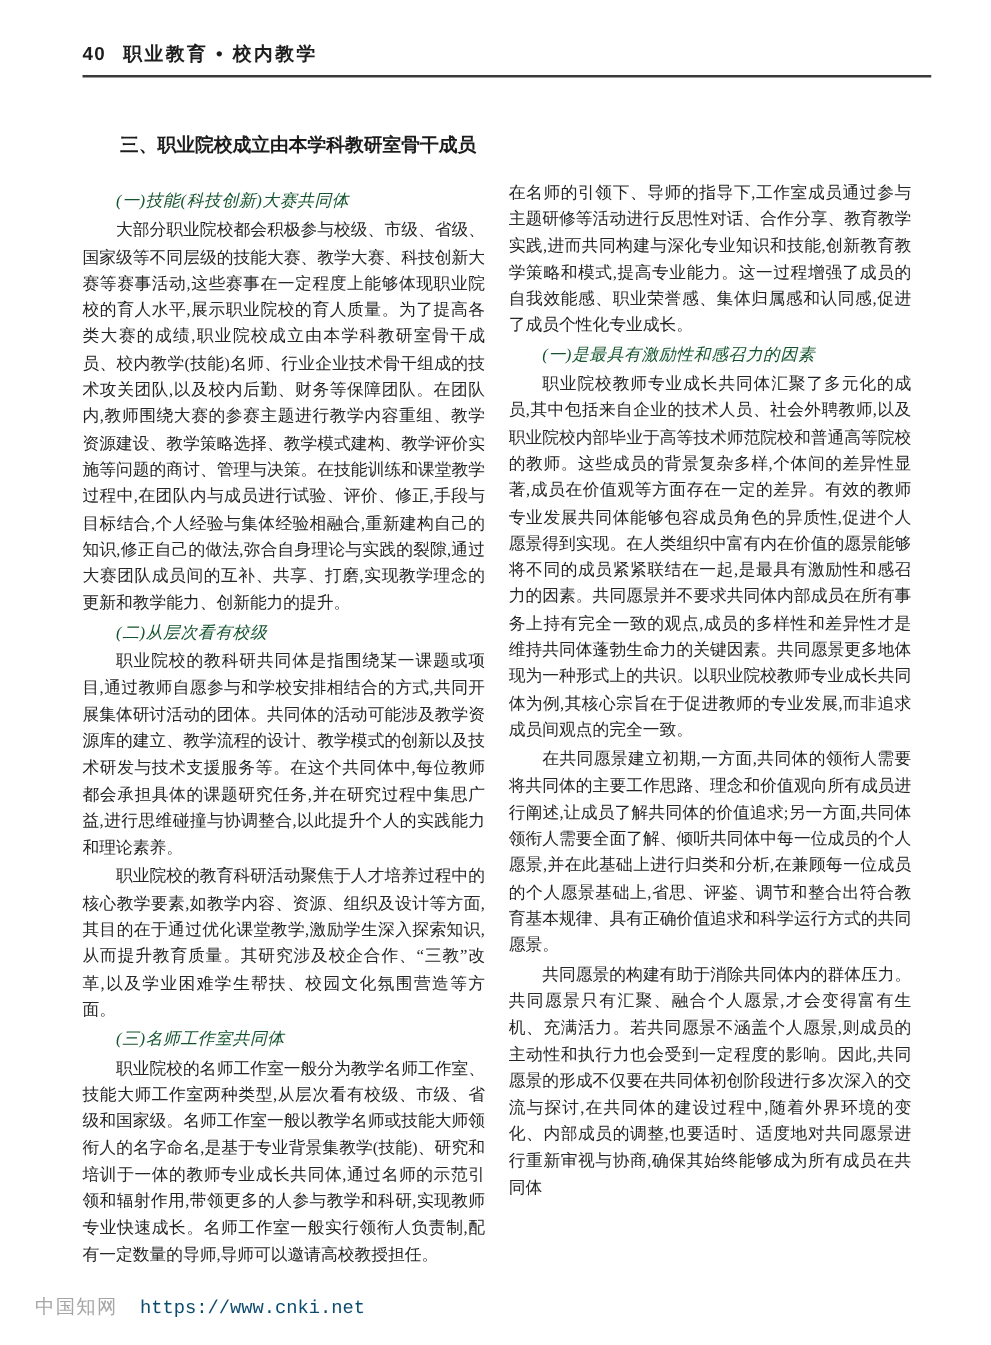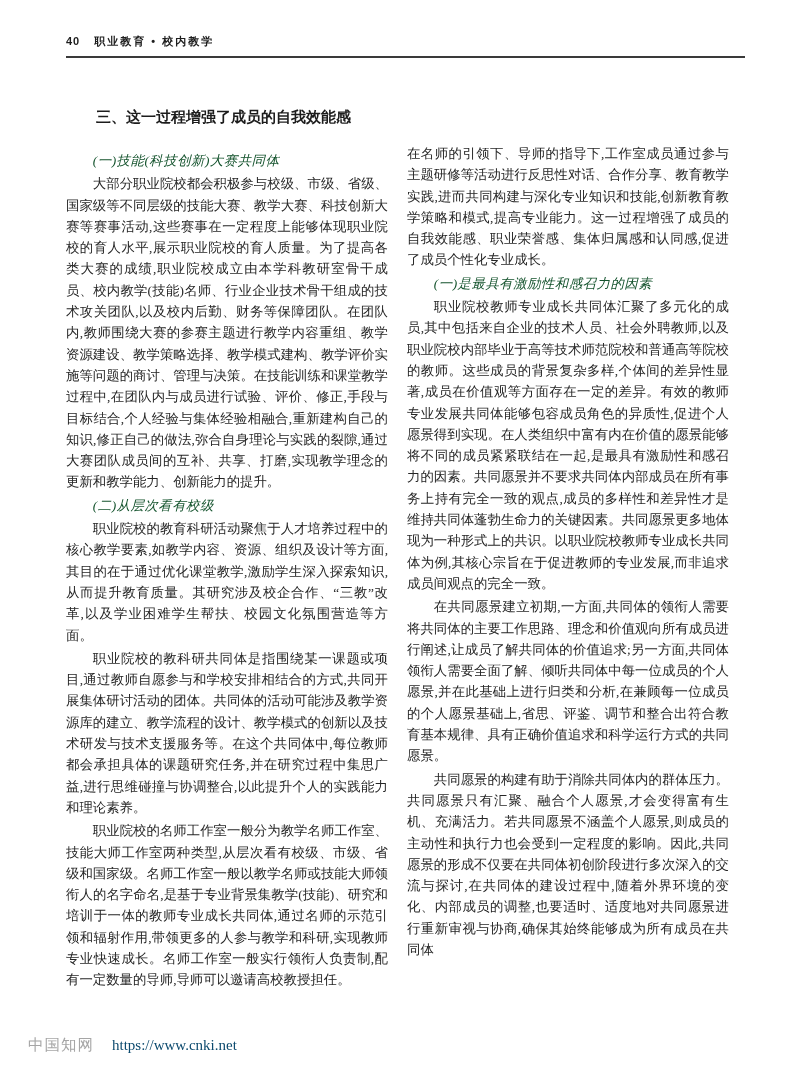--- a/index.html
+++ b/index.html
@@ -18,21 +18,21 @@
   .header {
     position: absolute;
     top: 34px; left: 66px; right: 48px;
     display: flex;
     align-items: baseline;
     gap: 14px;
     padding-bottom: 7px;
     border-bottom: 2px solid #3a3a3a;
     font-family: "Liberation Sans", "DejaVu Sans", sans-serif;
     font-weight: bold;
-    font-size: 11px;
+    font-size: 15px;
     color: #1e1e1e;
   }
   .header .pageno { letter-spacing: 1px; }
   .header .jtitle { letter-spacing: 2px; }
   
   .columns {
     position: absolute;
     top: 103px; left: 66px;
     width: 663px;
     display: flex;
@@ -69,44 +69,45 @@
     color: #14532d;
   }
   
   .watermark {
     position: absolute;
     left: 28px;
     top: 1035px;
     display: flex;
     align-items: baseline;
     gap: 18px;
-    font-family: Liberation Serif, serif;
+    font-family: Liberation Mono, monospace;
   }
   .watermark .brand { font-size: 15.5px; color: #a6a6a6; letter-spacing: 1px; }
   .watermark .url { font-size: 15px; color: #0c4a6e; }
 </style>
 </head>
 <body>
 
 <div class="page">
 
   <div class="header">
     <span class="pageno">40</span>
     <span class="jtitle">职业教育 • 校内教学</span>
   </div>
 
   <div class="columns">
 
     <div class="col col-left">
-      <h3 class="sec-title">三、这一过程增强了成员的自我效能感</h3>
+      <h3 class="sec-title">三、职业院校成立由本学科教研室骨干成员</h3>
       <p class="subhead">(一)技能(科技创新)大赛共同体</p>
       <p>大部分职业院校都会积极参与校级、市级、省级、国家级等不同层级的技能大赛、教学大赛、科技创新大赛等赛事活动,这些赛事在一定程度上能够体现职业院校的育人水平,展示职业院校的育人质量。为了提高各类大赛的成绩,职业院校成立由本学科教研室骨干成员、校内教学(技能)名师、行业企业技术骨干组成的技术攻关团队,以及校内后勤、财务等保障团队。在团队内,教师围绕大赛的参赛主题进行教学内容重组、教学资源建设、教学策略选择、教学模式建构、教学评价实施等问题的商讨、管理与决策。在技能训练和课堂教学过程中,在团队内与成员进行试验、评价、修正,手段与目标结合,个人经验与集体经验相融合,重新建构自己的知识,修正自己的做法,弥合自身理论与实践的裂隙,通过大赛团队成员间的互补、共享、打磨,实现教学理念的更新和教学能力、创新能力的提升。</p>
       <p class="subhead">(二)从层次看有校级</p>
+      <p>职业院校的教科研共同体是指围绕某一课题或项目,通过教师自愿参与和学校安排相结合的方式,共同开展集体研讨活动的团体。共同体的活动可能涉及教学资源库的建立、教学流程的设计、教学模式的创新以及技术研发与技术支援服务等。在这个共同体中,每位教师都会承担具体的课题研究任务,并在研究过程中集思广益,进行思维碰撞与协调整合,以此提升个人的实践能力和理论素养。</p>
       <p>职业院校的教育科研活动聚焦于人才培养过程中的核心教学要素,如教学内容、资源、组织及设计等方面,其目的在于通过优化课堂教学,激励学生深入探索知识,从而提升教育质量。其研究涉及校企合作、“三教”改革,以及学业困难学生帮扶、校园文化氛围营造等方面。</p>
-      <p>职业院校的教科研共同体是指围绕某一课题或项目,通过教师自愿参与和学校安排相结合的方式,共同开展集体研讨活动的团体。共同体的活动可能涉及教学资源库的建立、教学流程的设计、教学模式的创新以及技术研发与技术支援服务等。在这个共同体中,每位教师都会承担具体的课题研究任务,并在研究过程中集思广益,进行思维碰撞与协调整合,以此提升个人的实践能力和理论素养。</p>
+      <p class="subhead">(三)名师工作室共同体</p>
       <p>职业院校的名师工作室一般分为教学名师工作室、技能大师工作室两种类型,从层次看有校级、市级、省级和国家级。名师工作室一般以教学名师或技能大师领衔人的名字命名,是基于专业背景集教学(技能)、研究和培训于一体的教师专业成长共同体,通过名师的示范引领和辐射作用,带领更多的人参与教学和科研,实现教师专业快速成长。名师工作室一般实行领衔人负责制,配有一定数量的导师,导师可以邀请高校教授担任。</p>
     </div>
 
     <div class="col col-right">
       <p class="no-indent">在名师的引领下、导师的指导下,工作室成员通过参与主题研修等活动进行反思性对话、合作分享、教育教学实践,进而共同构建与深化专业知识和技能,创新教育教学策略和模式,提高专业能力。这一过程增强了成员的自我效能感、职业荣誉感、集体归属感和认同感,促进了成员个性化专业成长。</p>
       <p class="subhead">(一)是最具有激励性和感召力的因素</p>
       <p>职业院校教师专业成长共同体汇聚了多元化的成员,其中包括来自企业的技术人员、社会外聘教师,以及职业院校内部毕业于高等技术师范院校和普通高等院校的教师。这些成员的背景复杂多样,个体间的差异性显著,成员在价值观等方面存在一定的差异。有效的教师专业发展共同体能够包容成员角色的异质性,促进个人愿景得到实现。在人类组织中富有内在价值的愿景能够将不同的成员紧紧联结在一起,是最具有激励性和感召力的因素。共同愿景并不要求共同体内部成员在所有事务上持有完全一致的观点,成员的多样性和差异性才是维持共同体蓬勃生命力的关键因素。共同愿景更多地体现为一种形式上的共识。以职业院校教师专业成长共同体为例,其核心宗旨在于促进教师的专业发展,而非追求成员间观点的完全一致。</p>
       <p>在共同愿景建立初期,一方面,共同体的领衔人需要将共同体的主要工作思路、理念和价值观向所有成员进行阐述,让成员了解共同体的价值追求;另一方面,共同体领衔人需要全面了解、倾听共同体中每一位成员的个人愿景,并在此基础上进行归类和分析,在兼顾每一位成员的个人愿景基础上,省思、评鉴、调节和整合出符合教育基本规律、具有正确价值追求和科学运行方式的共同愿景。</p>
       <p>共同愿景的构建有助于消除共同体内的群体压力。共同愿景只有汇聚、融合个人愿景,才会变得富有生机、充满活力。若共同愿景不涵盖个人愿景,则成员的主动性和执行力也会受到一定程度的影响。因此,共同愿景的形成不仅要在共同体初创阶段进行多次深入的交流与探讨,在共同体的建设过程中,随着外界环境的变化、内部成员的调整,也要适时、适度地对共同愿景进行重新审视与协商,确保其始终能够成为所有成员在共同体</p>
     </div>

